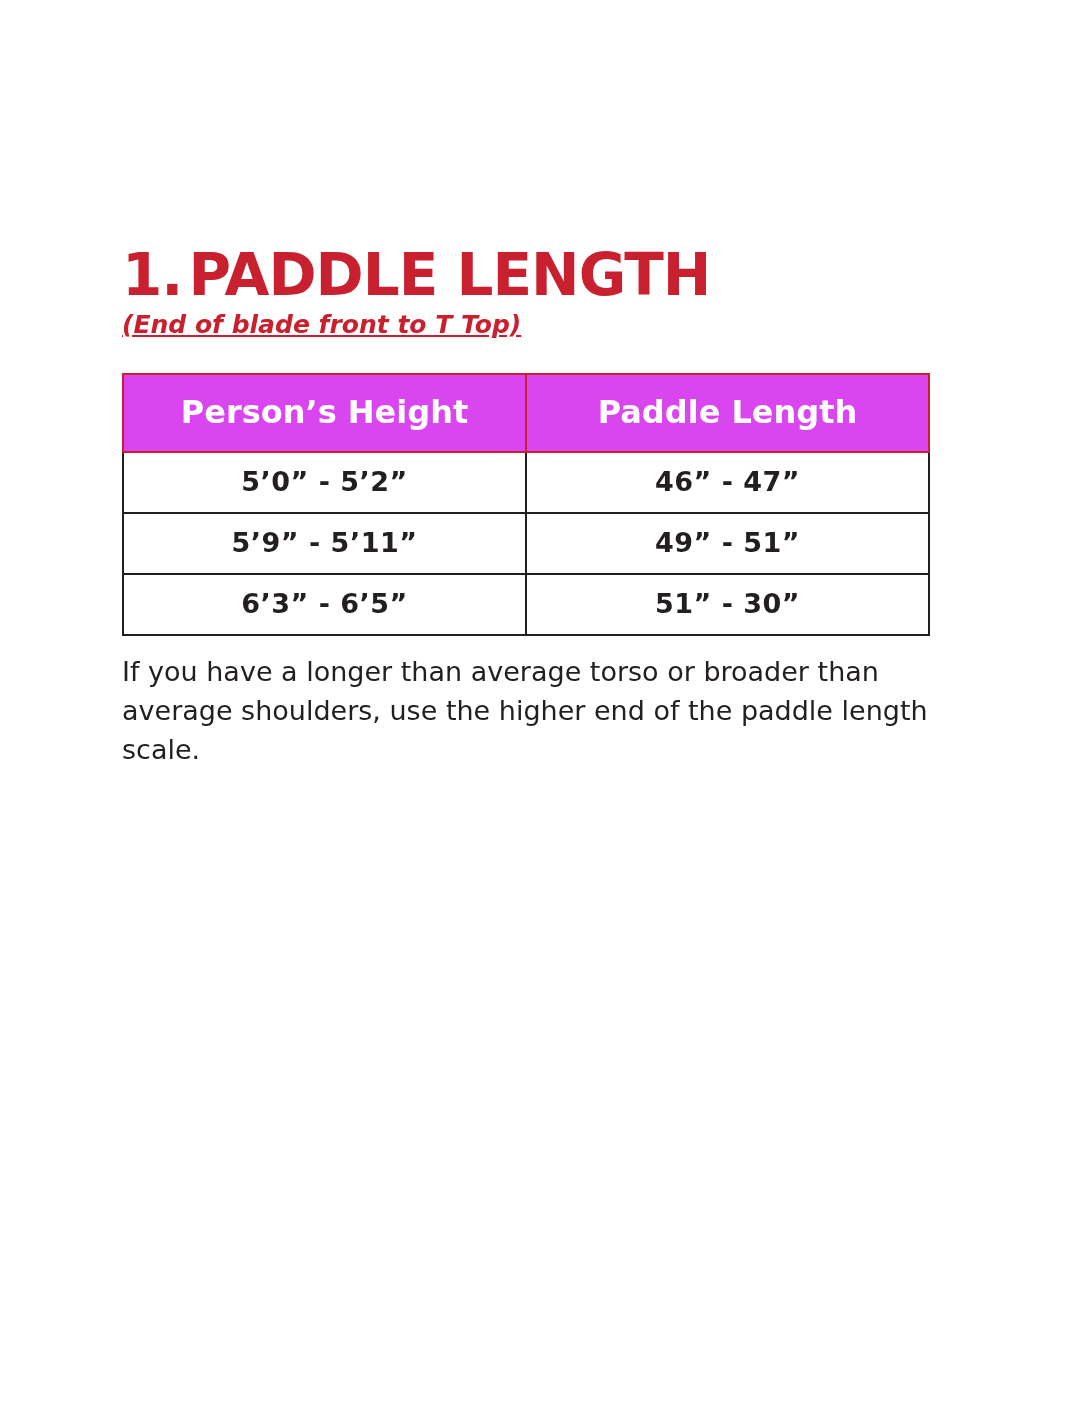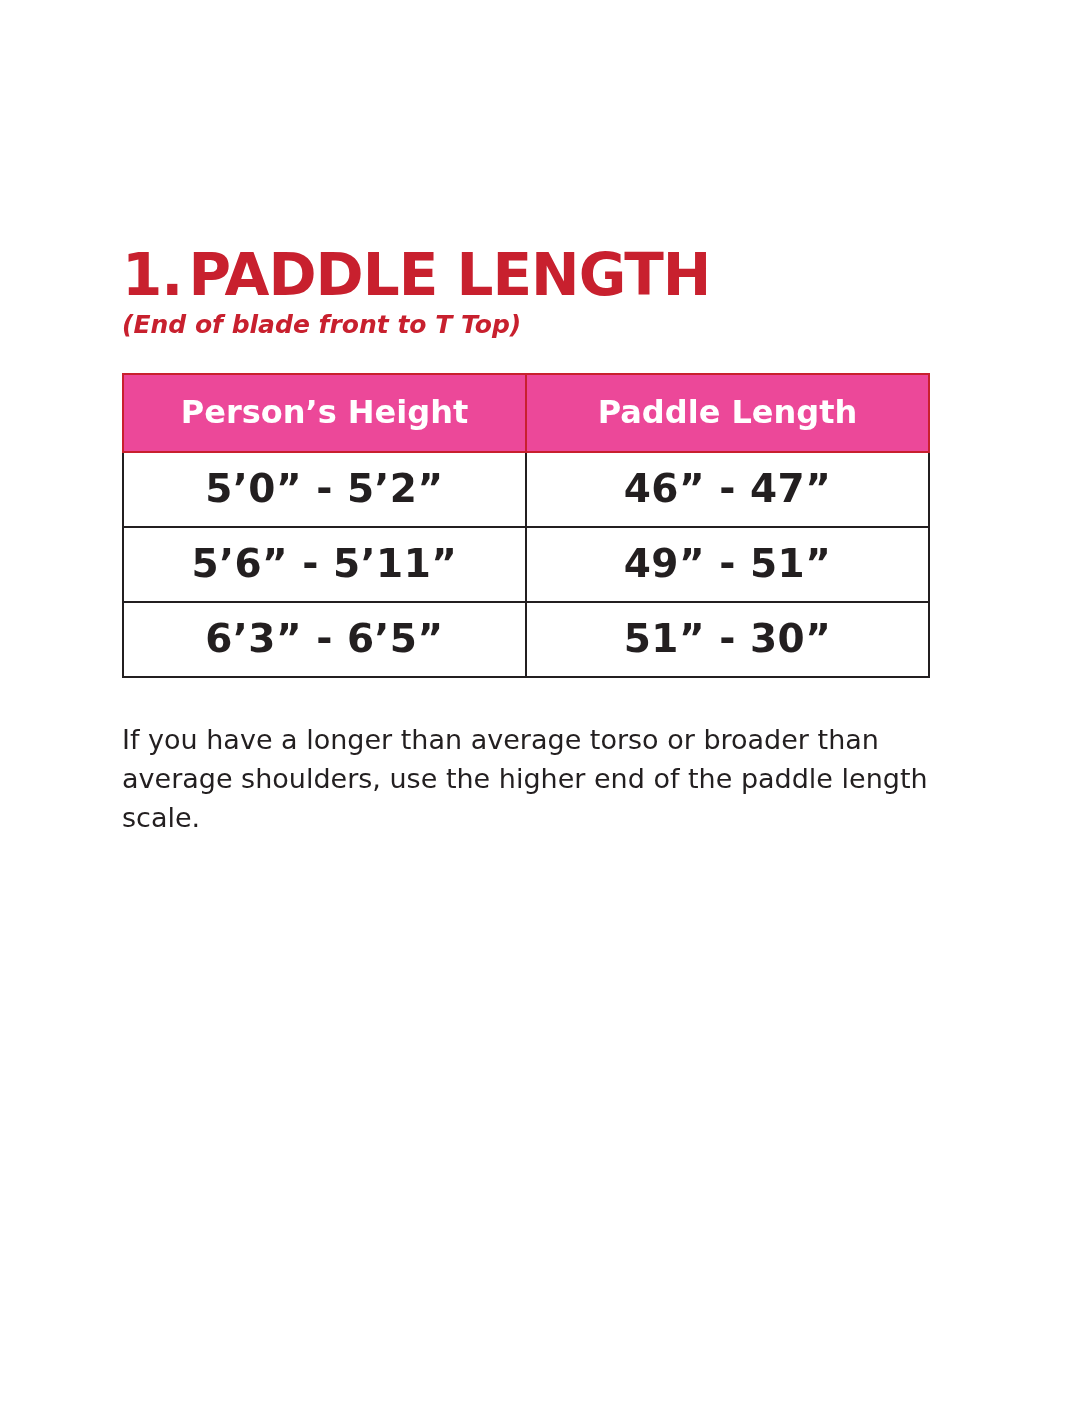--- a/index.html
+++ b/index.html
@@ -39,53 +39,54 @@
     margin-right: 6px;
   }
   .subtitle {
     color: #c8202e;
     font-family: "DejaVu Sans", sans-serif;
     font-style: italic;
     font-weight: bold;
     font-size: 25px;
     margin: 0 0 34px 0;
     letter-spacing: 0px;
+    text-decoration: underline;
   }
   table.size-table {
     border-collapse: collapse;
     width: 808px;
     table-layout: fixed;
     margin: 0;
   }
   table.size-table th,
   table.size-table td {
     border: 2px solid #231f20;
     text-align: center;
     font-family: "DejaVu Sans", sans-serif;
     font-weight: bold;
   }
   table.size-table thead th {
-    background: #ec4899;
+    background: #d946ef;
     color: #ffffff;
     border-color: #c8202e;
     font-size: 32px;
     padding: 18px 0 20px 0;
     letter-spacing: 0px;
   }
   table.size-table thead th.sep {
     border-left: 2px solid #ffffff;
   }
   table.size-table tbody td {
     color: #231f20;
-    font-size: 39px;
+    font-size: 27px;
     padding: 13px 0 15px 0;
     letter-spacing: 0.5px;
   }
   .notes {
-    margin-top: 42px;
+    margin-top: 16px;
     width: 815px;
   }
   .notes p {
     color: #231f20;
     font-family: "DejaVu Sans", sans-serif;
     font-weight: normal;
     font-size: 27px;
     line-height: 1.45;
     margin: 0 0 22px 0;
   }
@@ -111,21 +112,21 @@
           <th>Person’s Height</th>
           <th class="sep">Paddle Length</th>
         </tr>
       </thead>
       <tbody>
         <tr>
           <td>5’0” - 5’2”</td>
           <td>46” - 47”</td>
         </tr>
         <tr>
-          <td>5’6” - 5’11”</td>
+          <td>5’9” - 5’11”</td>
           <td>49” - 51”</td>
         </tr>
         <tr>
           <td>6’3” - 6’5”</td>
           <td>51” - 30”</td>
         </tr>
       </tbody>
     </table>
 
     <div class="notes">

